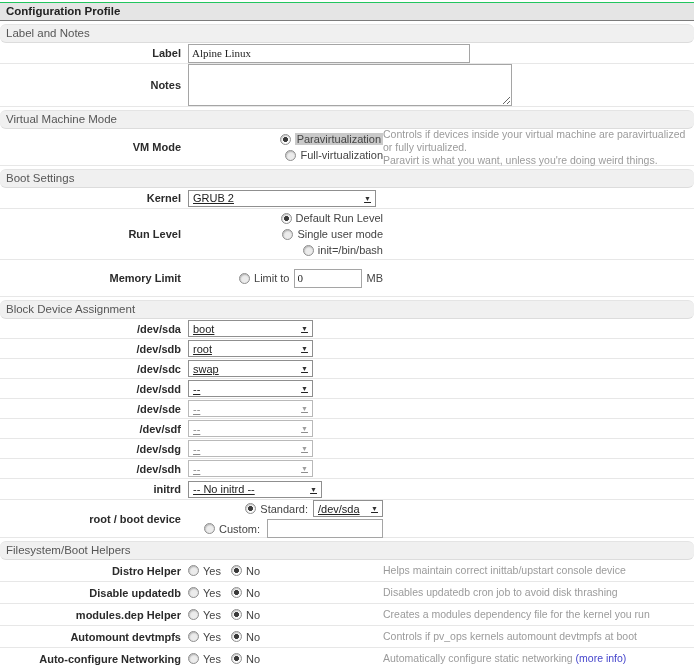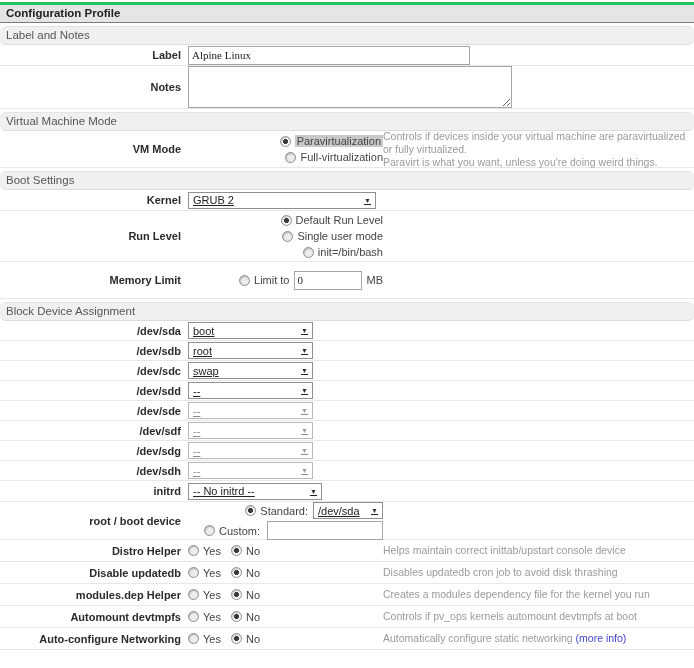--- a/index.html
+++ b/index.html
@@ -2,21 +2,21 @@
 <html><head>
 <meta charset="utf-8">
 <style>
   html,body{margin:0;padding:0;background:#fff;}
   body{
     width:694px;height:668px;overflow:hidden;
     font-family:"Liberation Sans",sans-serif;font-size:11px;color:#333;
   }
   .page{padding-top:2px;}
   .titlebar{
-    background:#e5e5e5;border-top:3px solid #22c55e;border-bottom:1px solid #7b7b7b;
+    background:#e5e5e5;border-top:1px solid #22c55e;border-bottom:1px solid #7b7b7b;
     padding:2px 6px;font-weight:bold;font-size:11.5px;color:#222;line-height:13px;
   }
   .sechead{
     margin-top:3px;background:#f0f0f0;border-top:1px solid #e4e4e4;border-bottom:1px solid #dcdcdc;
     padding:2px 6px;color:#565656;font-size:11.5px;line-height:13px;border-radius:6px;
   }
   .row{display:flex;align-items:center;border-bottom:1px solid #e7e7e7;box-sizing:border-box;}
   .r20{height:20px}.r21{height:21px}.r22{height:22px}.r37{height:37px}.r38{height:38px}
   .r43{height:43px}.r51{height:51px}
   .lbl{width:150px;flex:none;text-align:right;font-weight:bold;color:#2b2b2b;padding-right:7px;box-sizing:border-box;margin-left:38px;}
@@ -236,20 +236,21 @@
         </div>
       </div>
       <div class="optline" style="height:20px">
         <span class="rad"></span>
         <span class="optlabel">Custom:</span>
         <input class="txt" style="width: 108px; margin-left: 7px;" value="">
       </div>
     </div>
   </div>
 
+  <div class="sechead">Filesystem/Boot Helpers</div>
 
   <div class="row r22">
     <div class="lbl">Distro Helper</div>
     <div class="ctrl optline">
       <span class="rad"></span>
       <span class="optlabel">Yes</span>
       <span class="inlinegap"></span>
       <span class="rad on"></span>
       <span class="optlabel">No</span>
     </div>

